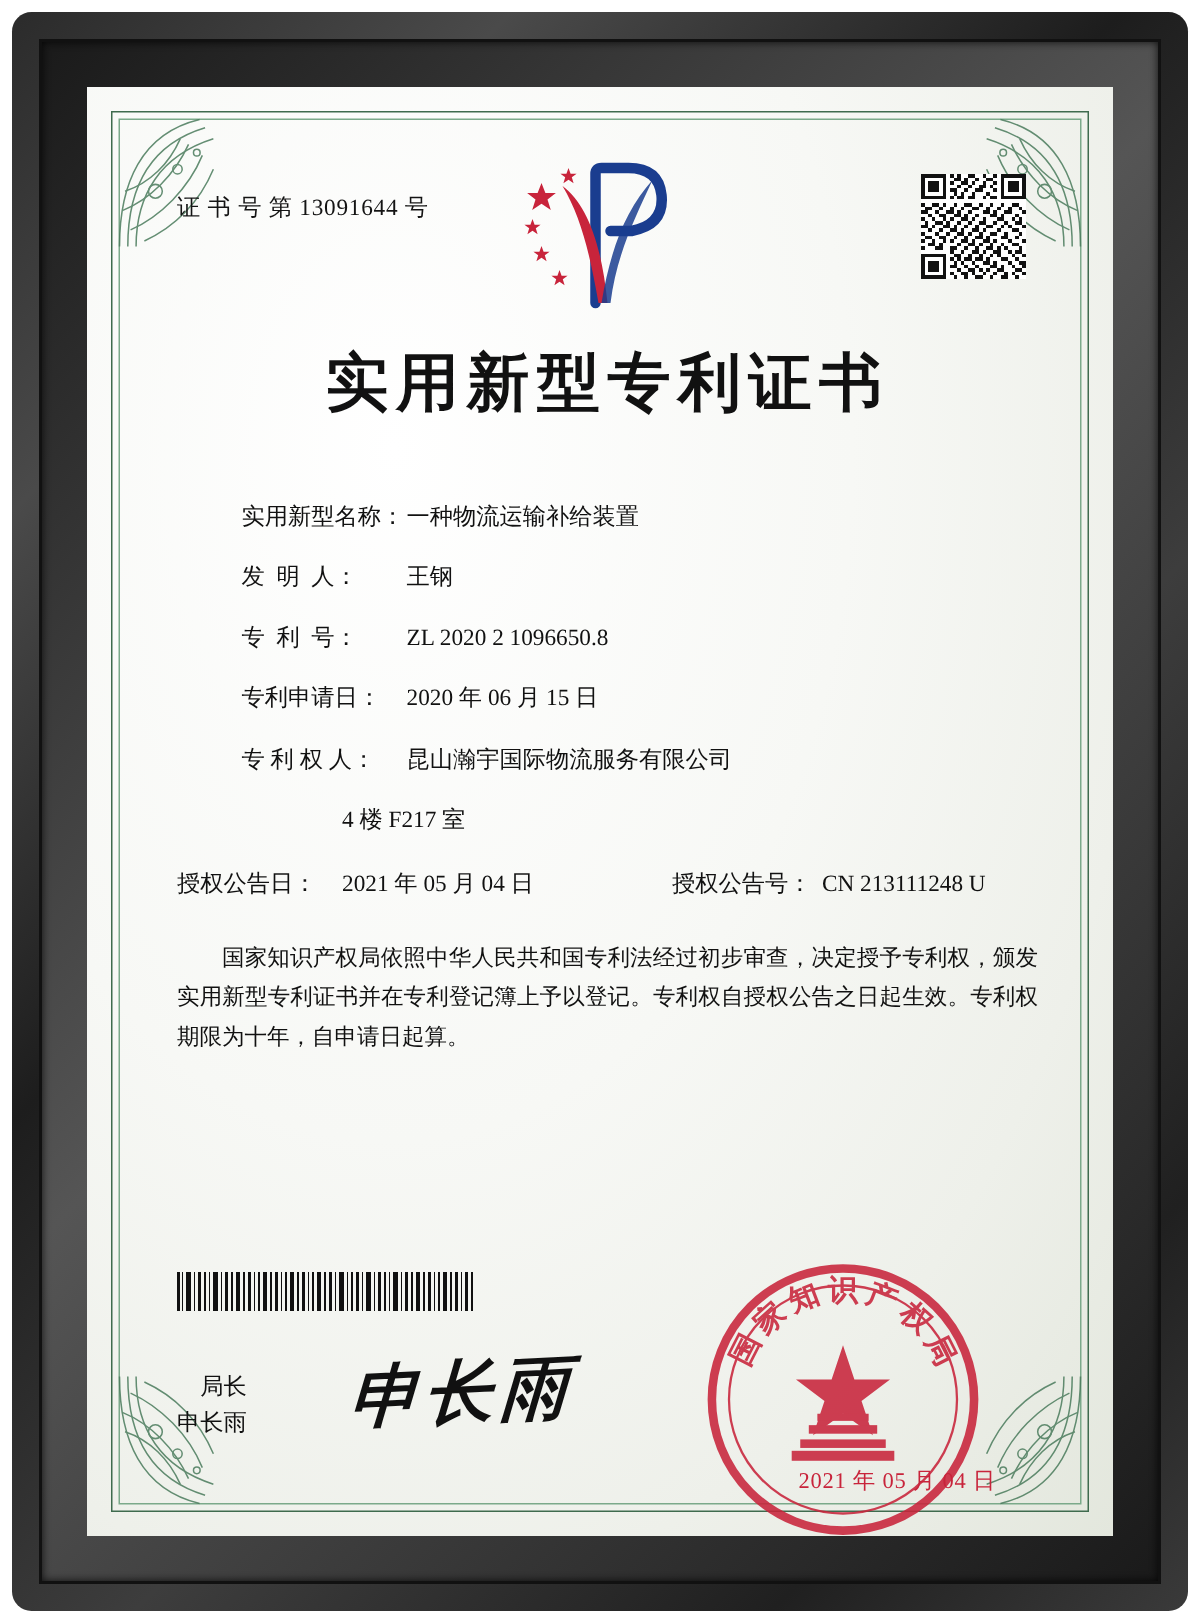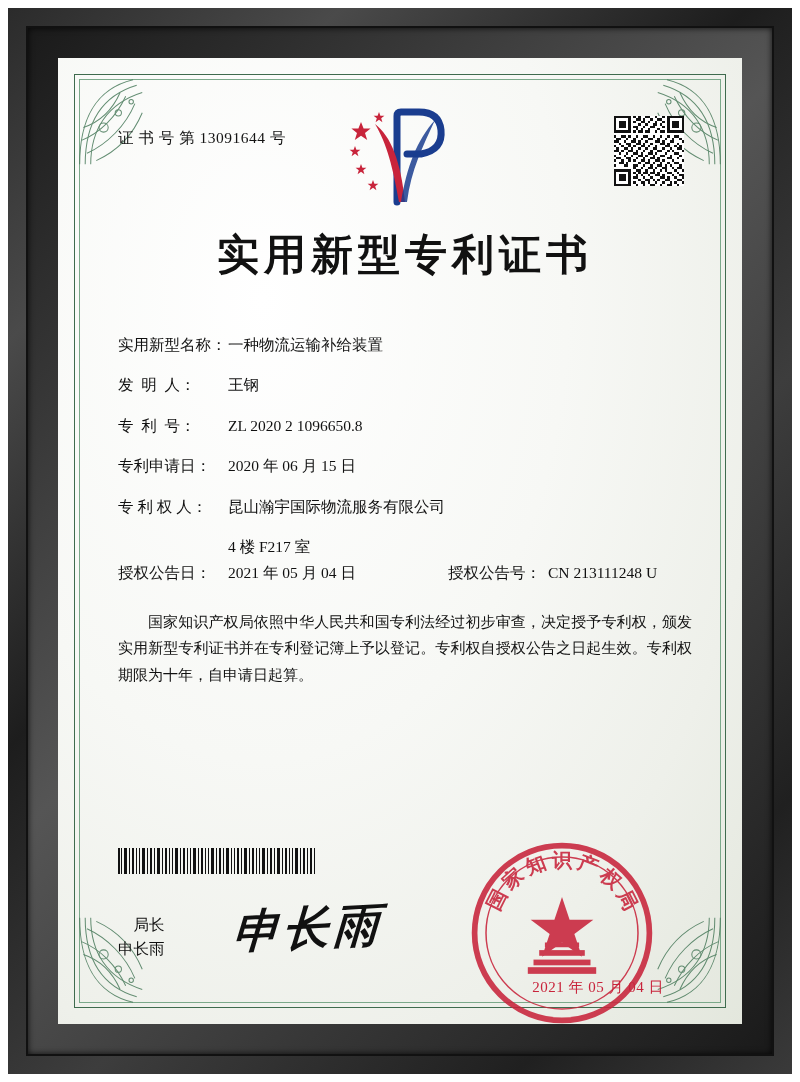--- a/index.html
+++ b/index.html
@@ -15,20 +15,21 @@
   }
 
   
   .frame-outer {
     position: absolute;
     left: 8px; top: 8px;
     width: 784px; height: 1066px;
     background: linear-gradient(135deg,#2b2b2b 0%,#4a4a4a 18%,#1d1d1d 40%,#3d3d3d 62%,#202020 85%,#3a3a3a 100%);
     box-sizing: border-box;
     padding: 35px;
+    border-radius: 13px;
   }
   .frame-inner-bevel {
     position: absolute;
     left: 18px; top: 18px; right: 18px; bottom: 18px;
     border: 2px solid #111;
     box-shadow: inset 0 0 6px rgba(0,0,0,.8);
     background: linear-gradient(135deg,#1a1a1a,#555 45%,#1a1a1a);
     padding: 6px;
     box-sizing: border-box;
   }
@@ -108,20 +109,21 @@
   .fields {
     margin-top: 52px;
     font-size: 15.5px;
     color: #111;
     line-height: 1.32;
   }
   .field-row {
     display: flex;
     margin-bottom: 20px;
     align-items: flex-end;
+    margin-left: 43px;
   }
   .field-label {
     flex: 0 0 110px;
     white-space: pre;
     letter-spacing: 0px;
   }
   .field-value {
     flex: 1 1 auto;
   }
   .field-value2 {
@@ -535,21 +537,21 @@
 
           <div class="field-row">
             <div class="field-label">专 利 权 人：</div>
             <div class="field-value">昆山瀚宇国际物流服务有限公司</div>
           </div>
 
           <div>
             <div class="field-value2">4 楼 F217 室</div>
           </div>
 
-          <div class="pub-row" style="margin-top:5px">
+          <div class="pub-row" style="margin-top:22px">
             <div class="pub-left">
               <div class="field-label">授权公告日：</div>
               <div class="field-value">2021 年 05 月 04 日</div>
             </div>
             <div class="pub-right">
               <div class="field-label">授权公告号：</div>
               <div class="field-value">CN 213111248 U</div>
             </div>
           </div>
 

